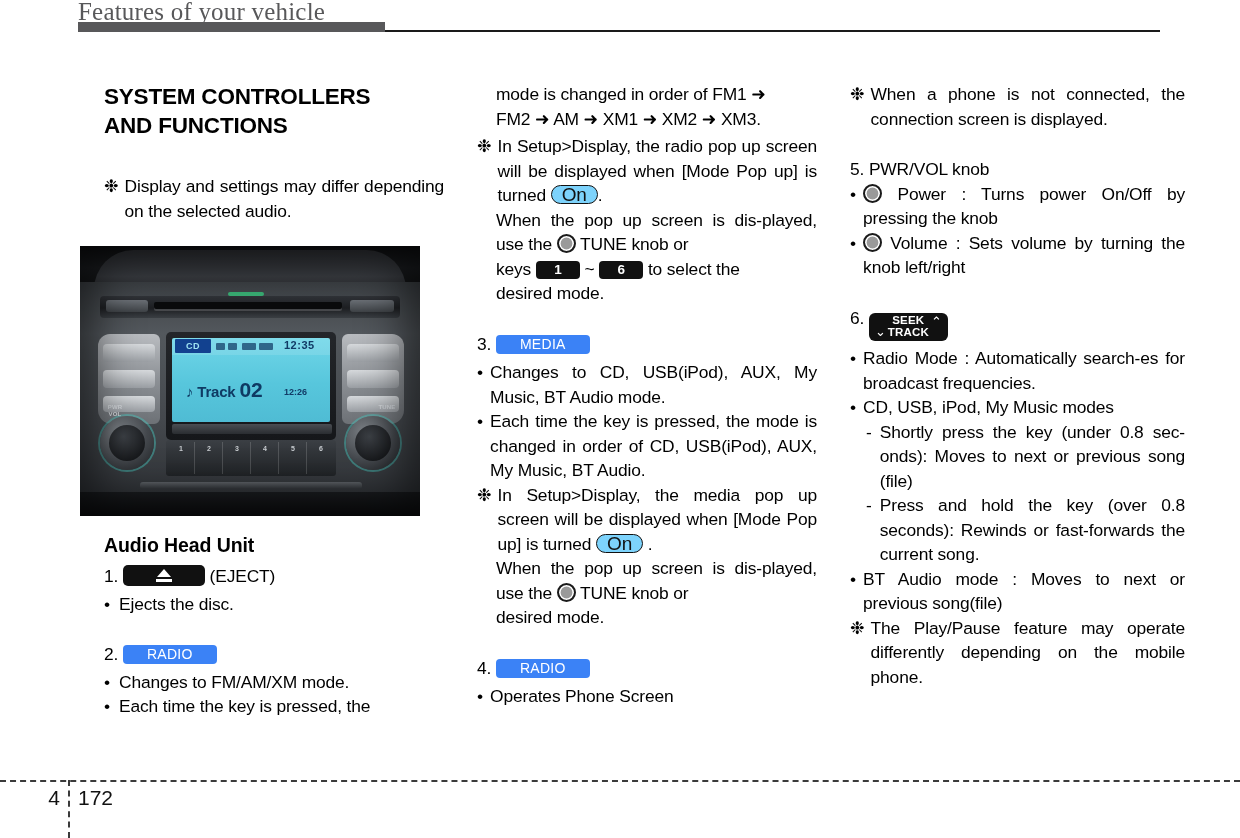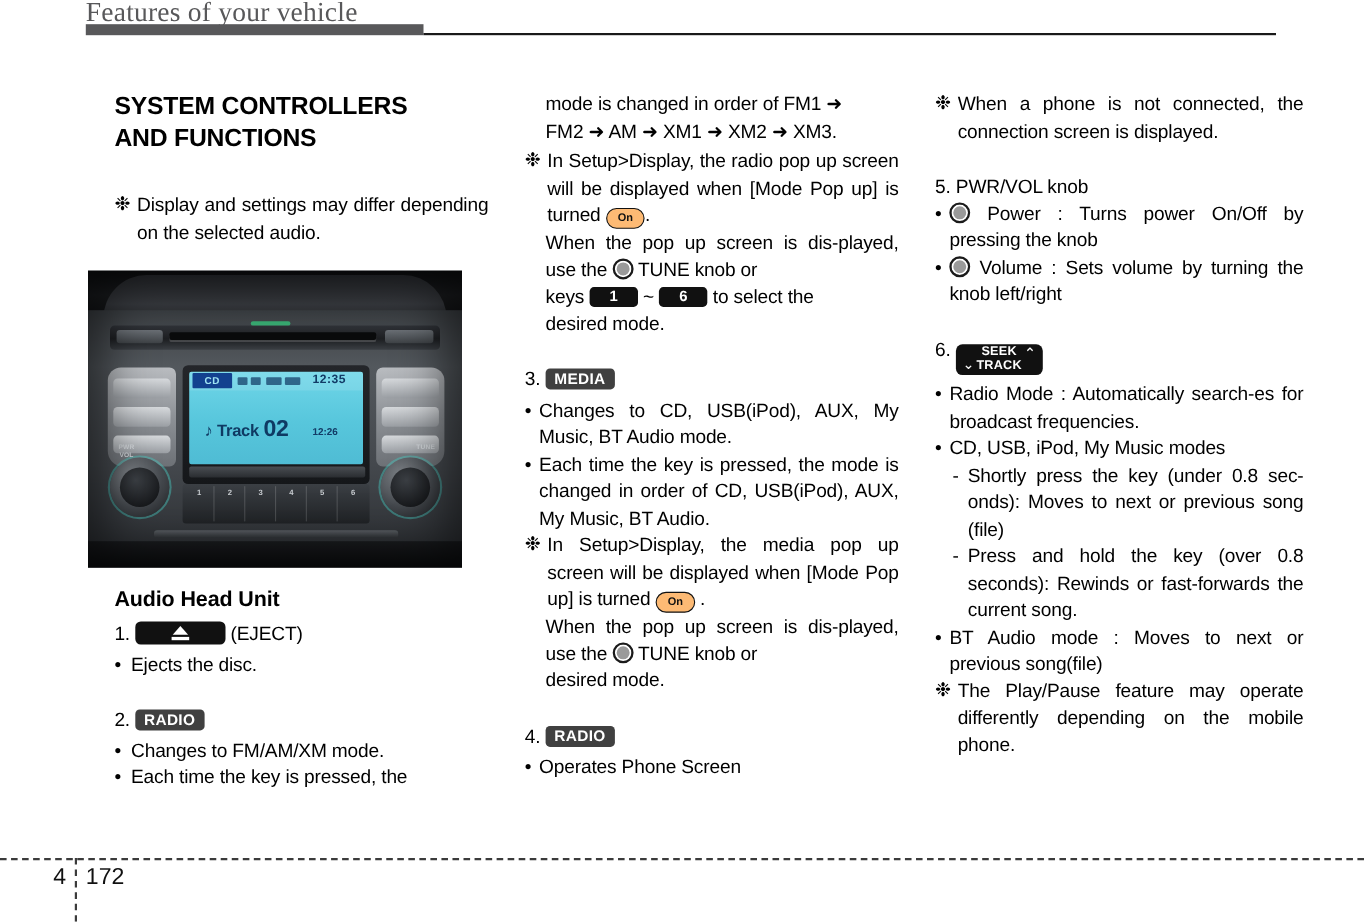--- a/index.html
+++ b/index.html
@@ -301,26 +301,26 @@
   }
   .ph-vign {
     left: 0; top: 0; width: 340px; height: 270px;
     box-shadow: inset 0 0 44px 16px rgba(0,0,0,0.55);
     pointer-events: none;
   }
 
   
   .badge-key {
     display: inline-block;
-    background: #404040;
+    background: #3b82f6;
     color: #ffffff;
     font-size: 14px;
-    font-weight: bold;
+    font-weight: normal;
     line-height: 19px;
-    padding: 0 8px;
+    padding: 0 24px;
     border-radius: 4px;
     vertical-align: 1px;
     letter-spacing: .3px;
   }
   .badge-num {
     display: inline-block;
     background: #111111;
     color: #ffffff;
     font-size: 13.5px;
     font-weight: bold;
@@ -356,26 +356,26 @@
     margin-left: -8px;
     width: 16px;
     height: 2.5px;
     background: #ffffff;
   }
   .badge-pill {
     display: inline-block;
     border: 1.8px solid #111111;
     border-radius: 11px;
     color: #111111;
-    font-size: 10px;
-    font-weight: bold;
+    font-size: 19px;
+    font-weight: normal;
     line-height: 17px;
     padding: 0 10px;
     vertical-align: 0px;
-    background: #fdba74;
+    background: #7dd3fc;
   }
   .badge-seek {
     display: inline-block;
     background: #111111;
     border-radius: 6px;
     padding: 2px 6px 3px 6px;
     vertical-align: -8px;
     position: relative;
     line-height: 0;
   }

